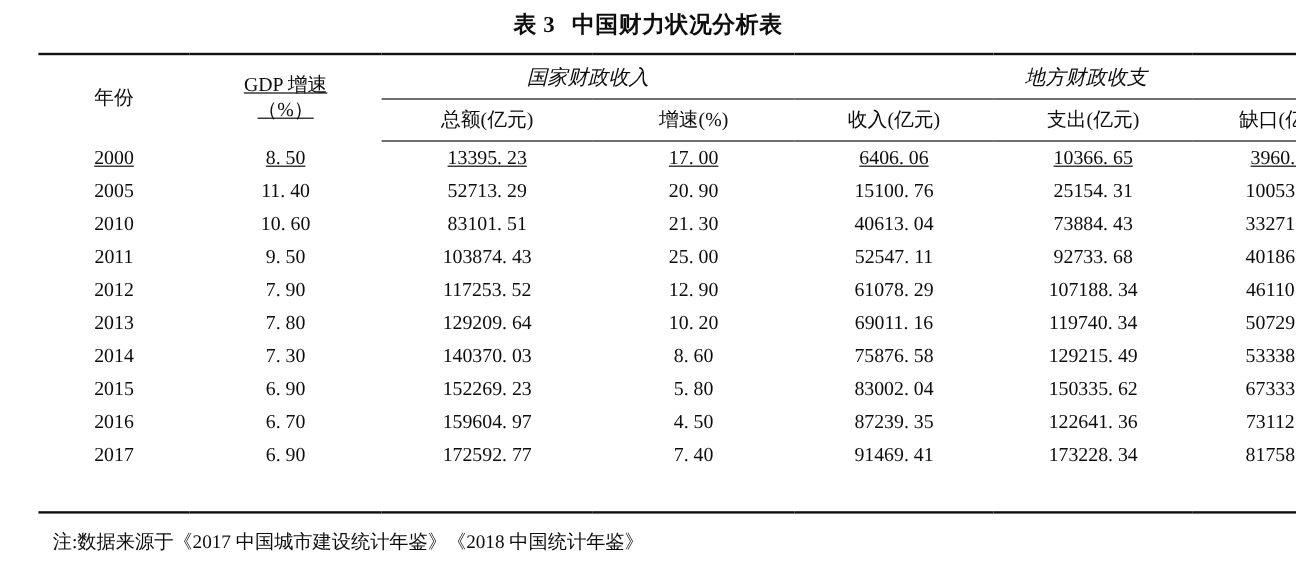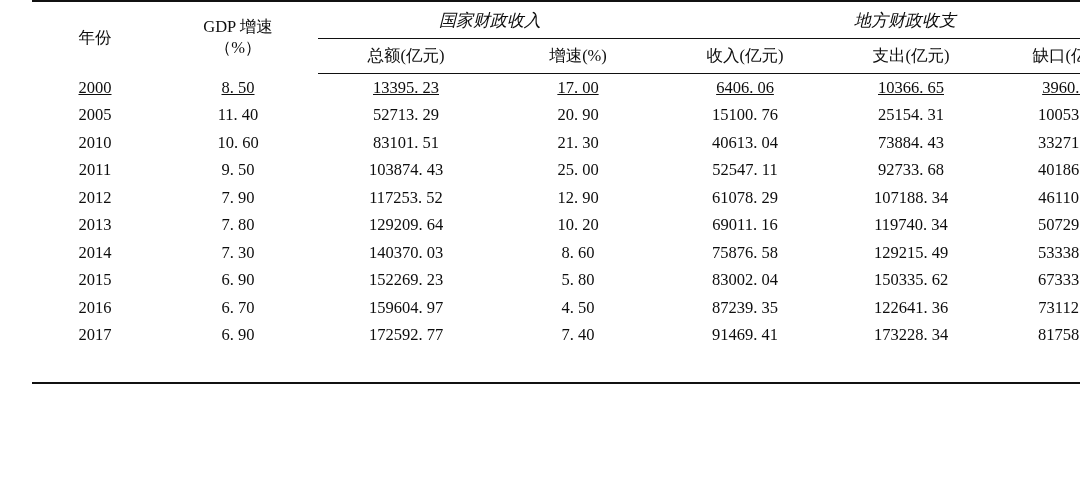--- a/index.html
+++ b/index.html
@@ -86,27 +86,31 @@
   }
   .col-year { width: 126px; }
   .col-gdp { width: 160px; }
   .col-a1 { width: 176px; }
   .col-a2 { width: 168px; }
   .col-b1 { width: 166px; }
   .col-b2 { width: 166px; }
   .col-b3 { width: 154px; }
   .two-line {
     line-height: 1.25;
+    text-decoration: underline;
   }
 </style>
 </head>
 <body>
 
 <div class="page">
 
+  <div class="table-caption">
+    <span class="caption-label">表 3</span><span>中国财力状况分析表</span>
+  </div>
 
   <table class="fin">
     <colgroup>
       <col class="col-year">
       <col class="col-gdp">
       <col class="col-a1">
       <col class="col-a2">
       <col class="col-b1">
       <col class="col-b2">
       <col class="col-b3">
@@ -219,14 +223,15 @@
         <td>91469. 41</td>
         <td>173228. 34</td>
         <td>81758. 93</td>
       </tr>
       <tr class="tbl-end">
         <td colspan="7"></td>
       </tr>
     </tbody>
   </table>
 
+  <div class="note">注:数据来源于《2017 中国城市建设统计年鉴》《2018 中国统计年鉴》</div>
 
 </div>
 
 </body></html>

